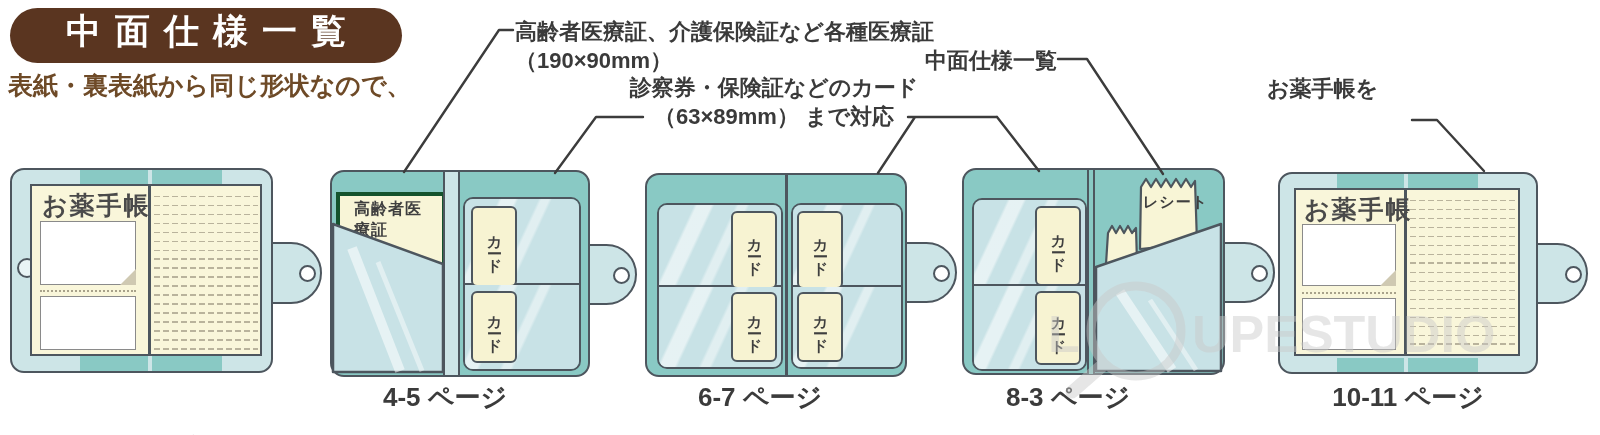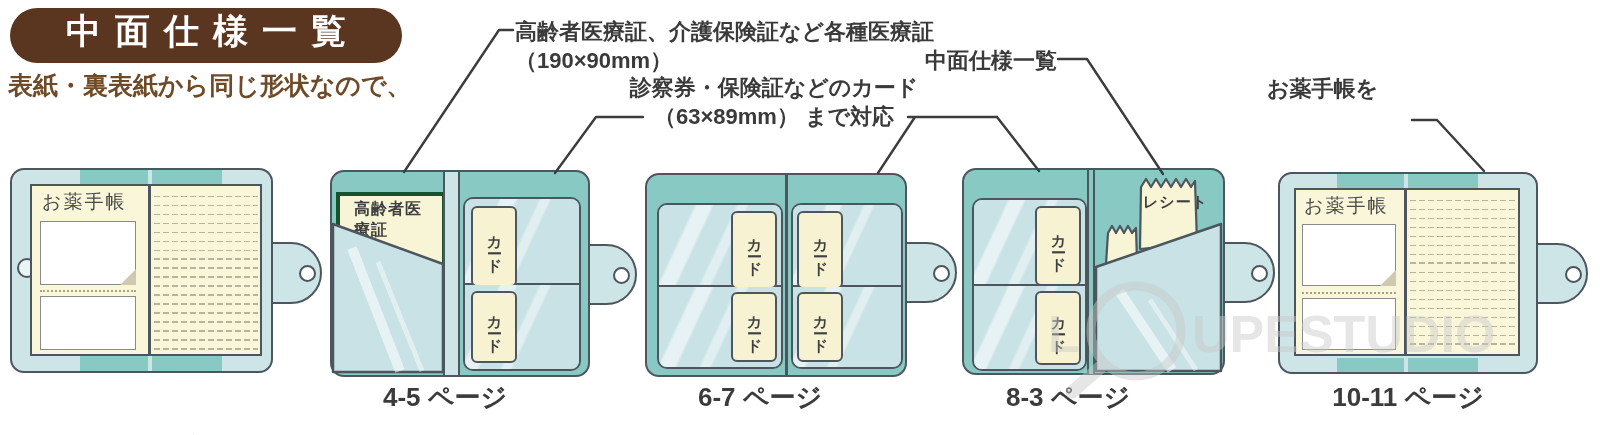--- a/index.html
+++ b/index.html
@@ -24,21 +24,21 @@
   .lines{background-color:#f9f6da;
          background-image:repeating-linear-gradient(to right,rgba(249,246,218,0) 0 6px,rgba(249,246,218,1) 6px 9px),
                           repeating-linear-gradient(to bottom,transparent 0 7.5px,#b9b39c 7.5px 9px);}
   .slotbox{border:2.5px solid #4d565e;border-radius:10px;overflow:hidden;display:flex;flex-direction:column;}
   .pocket{position:relative;flex:1;
           background:linear-gradient(115deg,transparent 22%,rgba(255,255,255,.55) 24%,rgba(255,255,255,.55) 33%,transparent 35%,transparent 48%,rgba(255,255,255,.45) 50%,rgba(255,255,255,.45) 55%,transparent 57%),#c8e2e6;}
   .pocket.split{border-bottom:2.5px solid #4d565e;}
   .card{position:absolute;background:#f7f3d2;border:2px solid #4d565e;border-radius:6px;
         display:flex;align-items:center;justify-content:center;}
   .vtext{writing-mode:vertical-rl;font-size:15px;letter-spacing:3px;color:#3f3f3f;font-weight:600;}
-  .booktitle{font-size:19px;letter-spacing:2px;color:#4a4a4a;font-weight:400;}
+  .booktitle{font-size:25px;letter-spacing:2px;color:#4a4a4a;font-weight:700;}
   .doc{background:#f8f5d7;border:4px solid #14532d;font-size:16px;font-weight:600;color:#3f3f3f;
        padding:3px 14px;letter-spacing:1px;}
   .badge{background:#5a3520;border-radius:30px;color:#fff;display:flex;justify-content:center;
          font-size:35px;font-weight:700;letter-spacing:14px;text-indent:14px;}
   .subtitle{color:#6e4a27;font-size:25px;font-weight:700;line-height:1.25;}
   .ann{color:#3a3a3a;font-size:22px;font-weight:600;line-height:29px;}
   .pagelabel{color:#3b3b3b;font-size:26px;font-weight:600;text-align:center;}
 </style>
 </head>
 <body>

